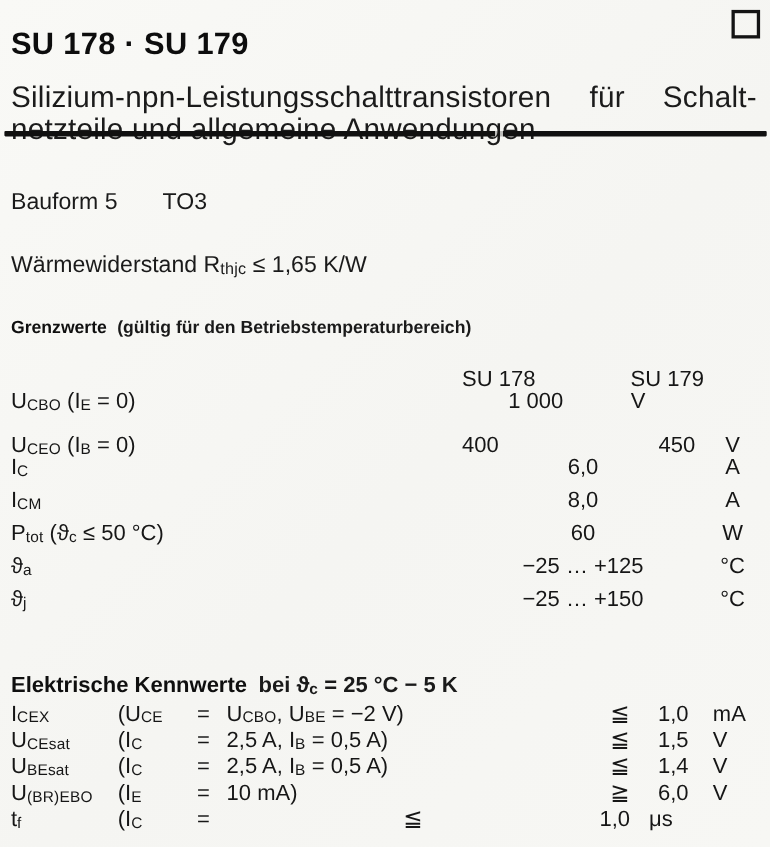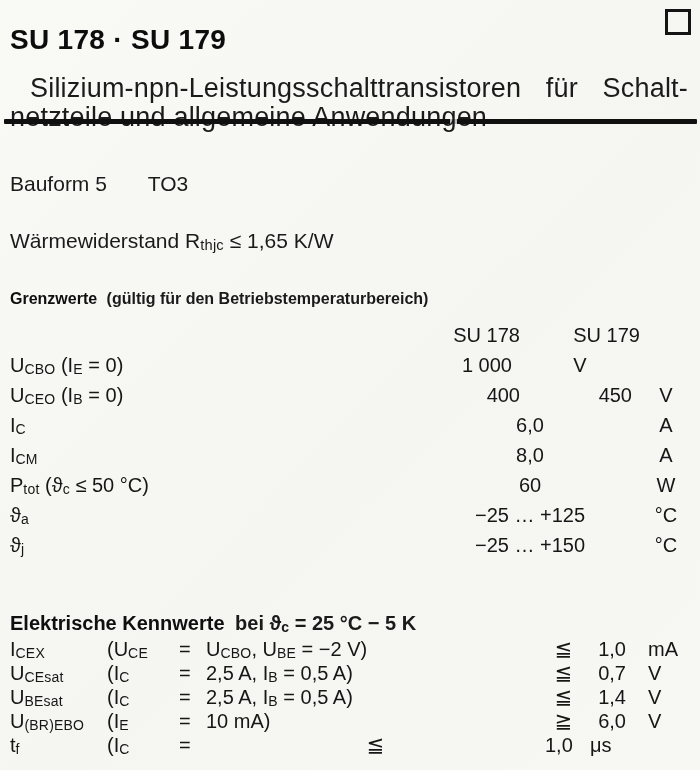--- a/index.html
+++ b/index.html
@@ -27,21 +27,21 @@
     width:20px;height:20px;
     border:3px solid #141414;
     background:transparent;
   }
   .subtitle{
     position:absolute;top:47px;left:10px;width:678px;
     font-size:27px;line-height:29px;color:#1b1b1b;
     letter-spacing:.2px;
   }
   .sub-line{display:block;}
-  .sub-line.justify{text-align:justify;text-align-last:justify;margin-left:20px;}
+  .sub-line.justify{text-align:justify;text-align-last:justify;}
   .thick-rule{
     position:absolute;top:119px;left:4px;width:693px;height:5px;
     background:linear-gradient(to right,#101010 0 64.4%,rgba(16,16,16,.25) 64.4% 65.4%,#101010 65.4% 100%);
     border-radius:1px;
   }
   
   .bauform{position:absolute;top:151px;left:10px;font-size:21px;color:#1a1a1a;}
   .bauform .val{margin-left:35px;}
   .thermal{position:absolute;top:208px;left:10px;font-size:21px;color:#1a1a1a;text-align:center;}
   
@@ -61,21 +61,21 @@
     position:absolute;top:320px;left:10px;width:682px;
     font-size:20px;
   }
   .g-row{
     display:grid;
     grid-template-columns:1fr 100px 120px 52px;
     height:30px;line-height:30px;
     align-items:baseline;
   }
   .g-label{text-align:left;}
-  .g-c1{text-align:right;}
+  .g-c1{text-align:left;margin-top:10px;}
   .g-c2{text-align:right;padding-right:8px;}
   .g-c2.hdr{padding-right:0;text-align:right;}
   .g-span{grid-column:2 / 4;text-align:center;}
   .g-unit{text-align:center;}
   
   .etable{
     position:absolute;top:637px;left:10px;width:682px;
     font-size:20px;
   }
   .e-row{
@@ -187,21 +187,21 @@
       <span class="e-val">1,0</span>
       <span class="e-unit">mA</span>
     </div>
 
     <div class="e-row">
       <span class="e-sym">U<sub>CEsat</sub></span>
       <span class="e-cond">(I<sub>C</sub></span>
       <span class="e-eq">=</span>
       <span class="e-rest">2,5 A, I<sub>B</sub> = 0,5 A)</span>
       <span class="e-rel">≦</span>
-      <span class="e-val">0,7</span>
+      <span class="e-val">1,5</span>
       <span class="e-unit">V</span>
     </div>
 
     <div class="e-row">
       <span class="e-sym">U<sub>BEsat</sub></span>
       <span class="e-cond">(I<sub>C</sub></span>
       <span class="e-eq">=</span>
       <span class="e-rest">2,5 A, I<sub>B</sub> = 0,5 A)</span>
       <span class="e-rel">≦</span>
       <span class="e-val">1,4</span>

